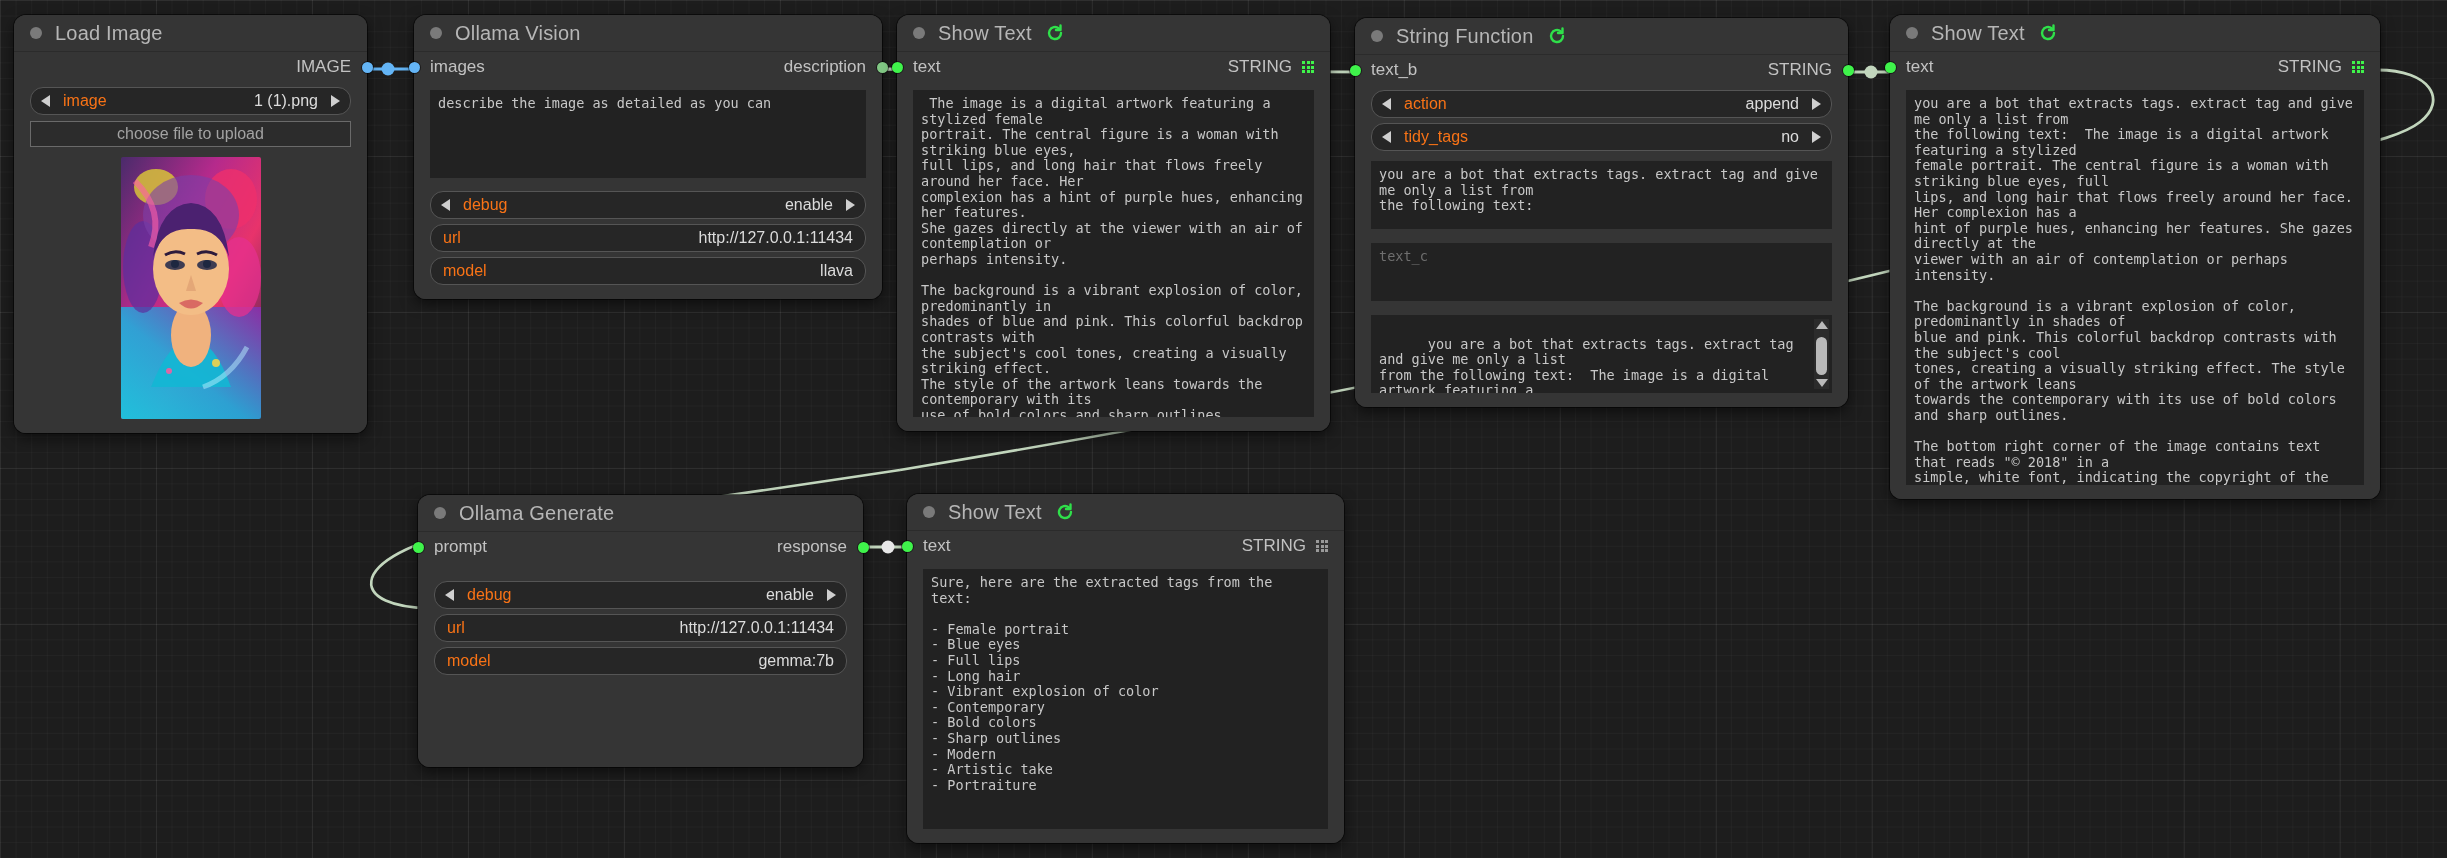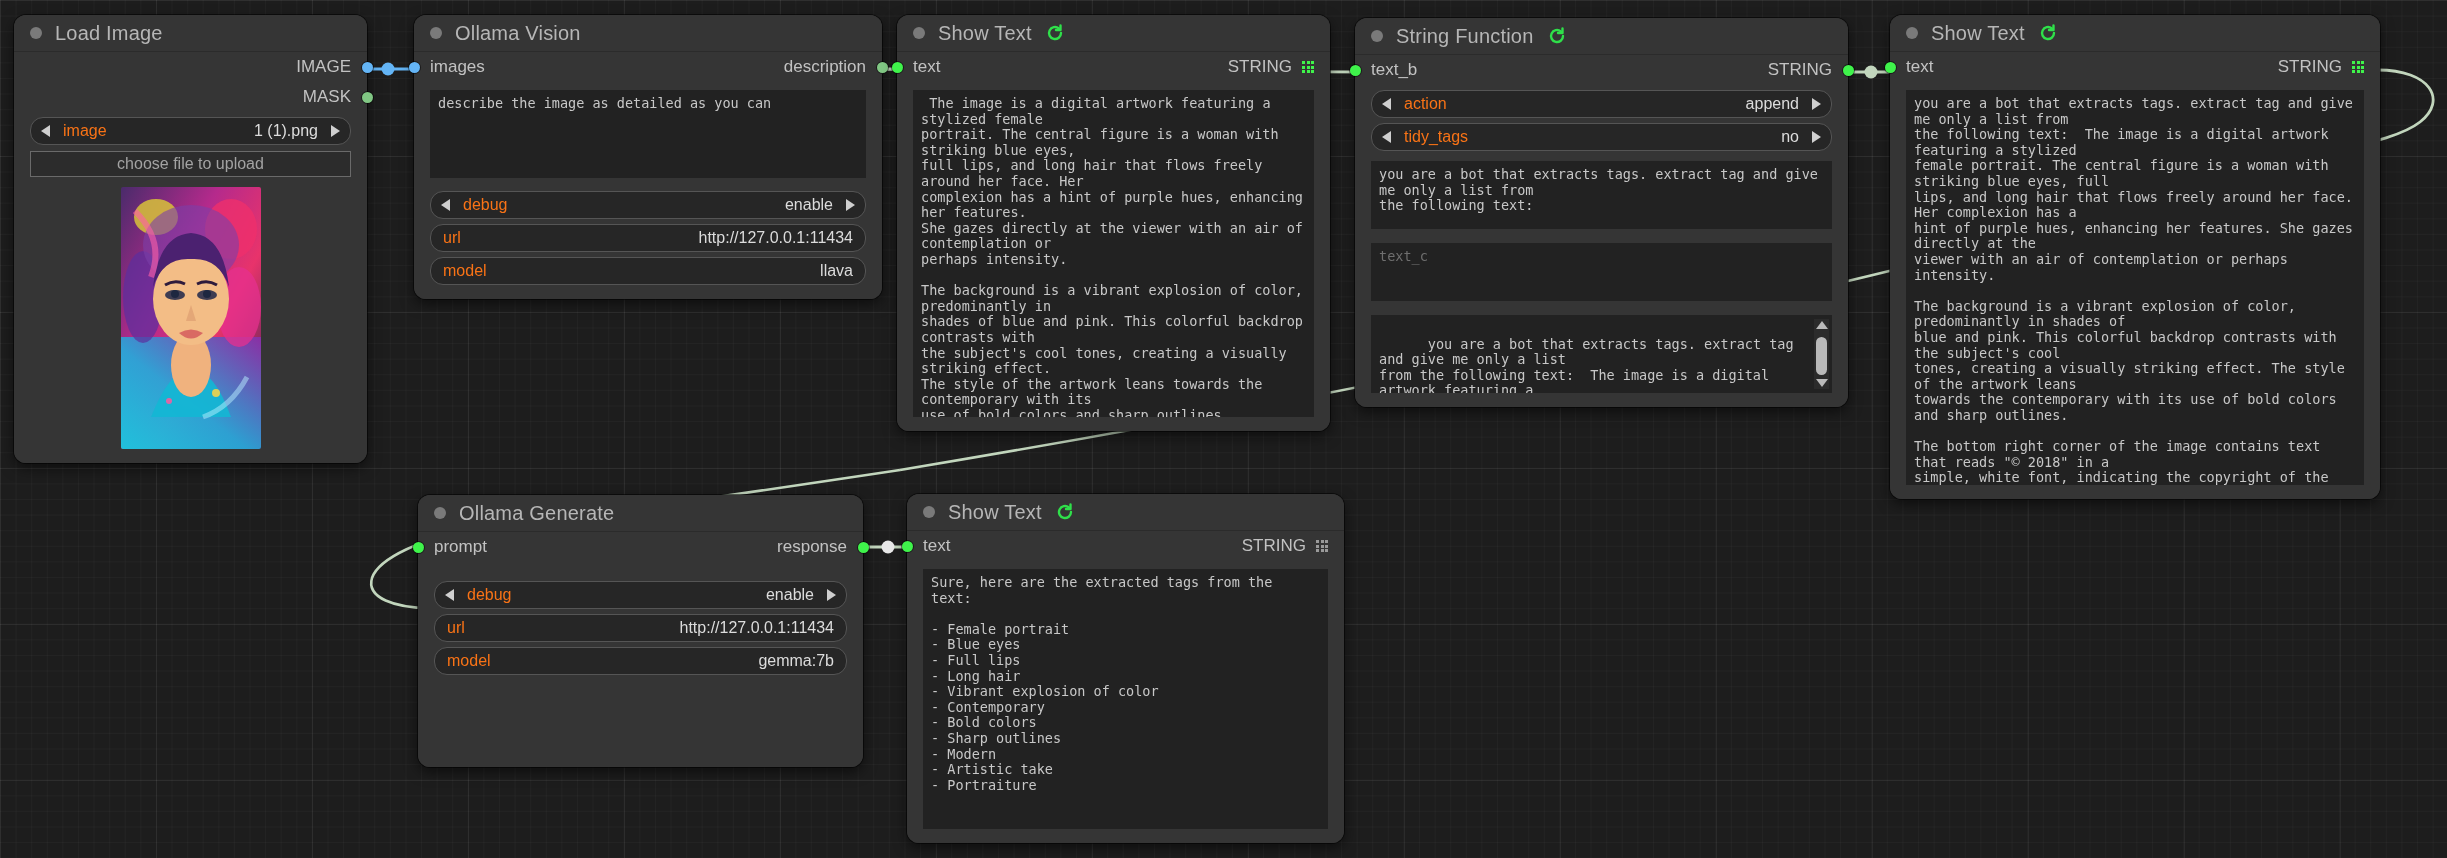--- a/index.html
+++ b/index.html
@@ -121,26 +121,20 @@
 <div class="node" style="left:14px;top:15px;width:353px;">
   <div class="node-title">
     <span class="node-dot"></span>
     <span class="node-name">Load Image</span>
   </div>
   <div class="node-body">
     <div class="slot-row">
       <div class="slot-out">
         <span class="slot-label">IMAGE</span>
         <span class="port image port-right"></span>
-      </div>
-    </div>
-    <div class="slot-row">
-      <div class="slot-out">
-        <span class="slot-label">MASK</span>
-        <span class="port mask port-right"></span>
       </div>
     </div>
     <div class="widget combo">
       <span class="arrow-l"></span>
       <span class="wlabel">image</span>
       <span class="wvalue">1 (1).png</span>
       <span class="arrow-r"></span>
     </div>
     <div class="btn-widget">choose file to upload</div>
     <svg class="img-preview" width="140" height="262" viewBox="0 0 140 262">

